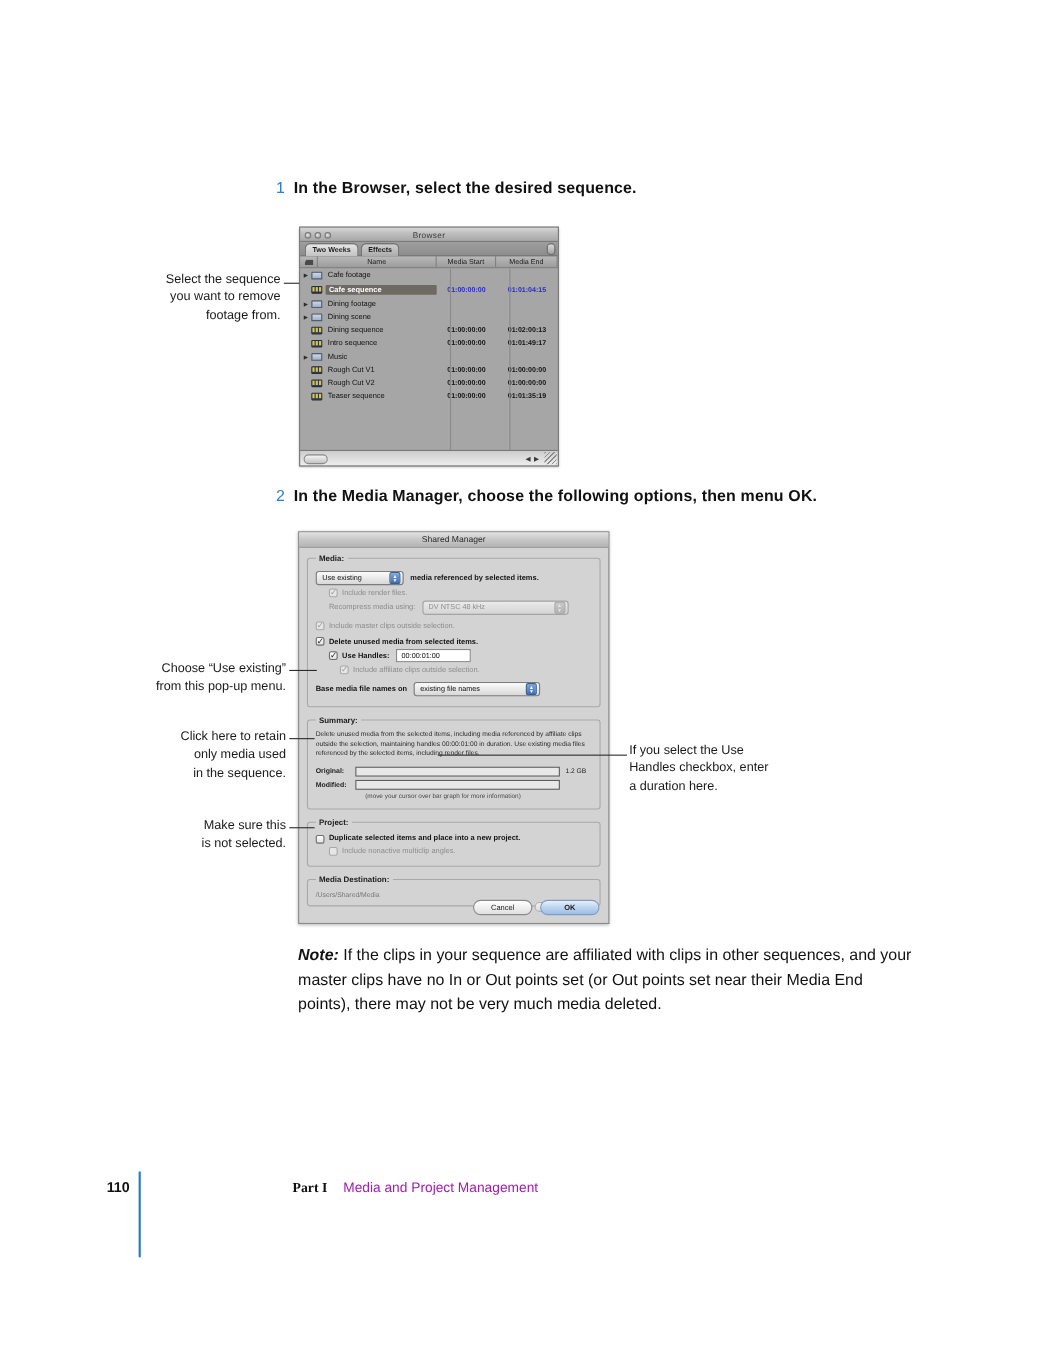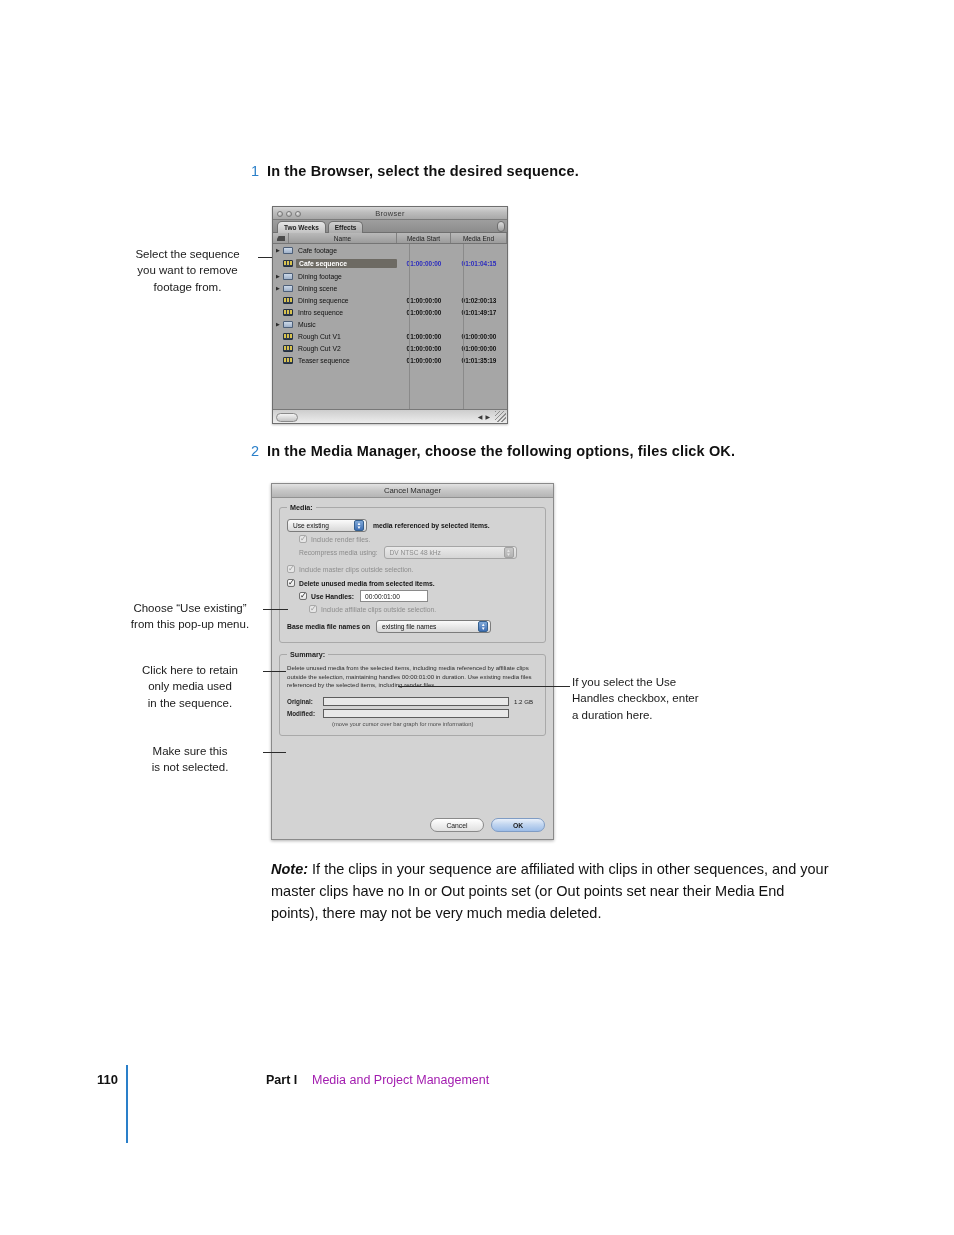--- a/index.html
+++ b/index.html
@@ -17,21 +17,21 @@
   .step { position:absolute; display:flex; align-items:flex-start; }
   .step-num {
     color:#2a7fc9; font-size:14.5px; font-weight:500;
     width:16px; text-align:left;
   }
   .step-text { font-size:14.5px; color:#111; letter-spacing:0.01em;font-weight:bold; }
 
   
   .callout {
     position:absolute; font-size:11.5px; line-height:1.42;
-    color:#1a1a1a; text-align:center;
+    color:#1a1a1a; text-align:right;
   }
   .callout-line {
     position:absolute; height:1px; background:#2b2b2b;
   }
 
   
   .browser-win {
     position:absolute; left:272px; top:206px; width:236px; height:218px;
     border:1px solid #6e6e6e;
     background:#a9a9a9;
@@ -278,21 +278,21 @@
   .footer-rule {
     position:absolute; left:126px; top:1065px; width:1.5px; height:78px;
     background:#2a7fc9;
   }
   .pagenum {
     position:absolute; left:97px; top:1072px;
     font-size:13px; font-weight:bold; color:#111;
   }
   .footer-part {
     position:absolute; left:266px; top:1073px;
-    font-size:12.5px; font-weight:bold; color:#111;
+    font-size:12.5px; font-weight:bold; color:#111;font-family:Liberation Serif, serif;
   }
   .footer-chapter {
     position:absolute; left:312px; top:1073px;
     font-size:12.5px; color:#a21caf;
   }
 </style>
 </head>
 <body>
 
 <div class="step" style="left:251px; top:163px;">
@@ -460,25 +460,25 @@
 
   <div class="br-bottom">
     <span class="hscroll-knob"></span>
     <span class="hscroll-arrows">◀▶</span>
     <span class="grow"></span>
   </div>
 </div>
 
 <div class="step" style="left:251px; top:443px;">
   <span class="step-num">2</span>
-  <span class="step-text">In the Media Manager, choose the following options, files click OK.</span>
+  <span class="step-text">In the Media Manager, choose the following options, then menu OK.</span>
 </div>
 
 <div class="mm">
-  <div class="mm-title">Cancel Manager</div>
+  <div class="mm-title">Shared Manager</div>
 
   <div class="mm-body">
 
     <fieldset class="grp">
       <legend>Media:</legend>
 
       <div class="ctl-row">
         <span class="popup" style="width:80px;">
           <span class="lbl">Use existing</span>
           <span class="arrowbox">▲<br>▼</span>
@@ -545,21 +545,41 @@
         <span class="bar-lab">Modified:</span>
         <span class="bar-track" style="width:186px;">
           <span class="bar-fill" style="width:68%;"></span>
         </span>
         <span class="bar-val" style="margin-left:-55px;">788.7 MB</span>
       </div>
 
       <div class="hint">(move your cursor over bar graph for more information)</div>
     </fieldset>
 
-
+    <fieldset class="grp">
+      <legend>Project:</legend>
+
+      <div class="ctl-row">
+        <span class="cbox"></span>
+        <span class="cbx-lab">Duplicate selected items and place into a new project.</span>
+      </div>
+
+      <div class="ctl-row indent1">
+        <span class="cbox dim"></span>
+        <span class="cbx-lab dim">Include nonactive multiclip angles.</span>
+      </div>
+    </fieldset>
+
+    <fieldset class="grp" style="position:relative; min-height:26px;">
+      <legend>Media Destination:</legend>
+      <div class="destpath">/Users/Shared/Media</div>
+      <div class="browse-wrap">
+        <span class="btn dim">Browse...</span>
+      </div>
+    </fieldset>
   </div>
 
   <div class="btn-row">
     <span class="btn">Cancel</span>
     <span class="btn default">OK</span>
   </div>
 </div>
 
 <div class="callout" style="left:120px; top:600px; width:140px; white-space:pre-line;">Choose “Use existing”
 from this pop-up menu.</div>

